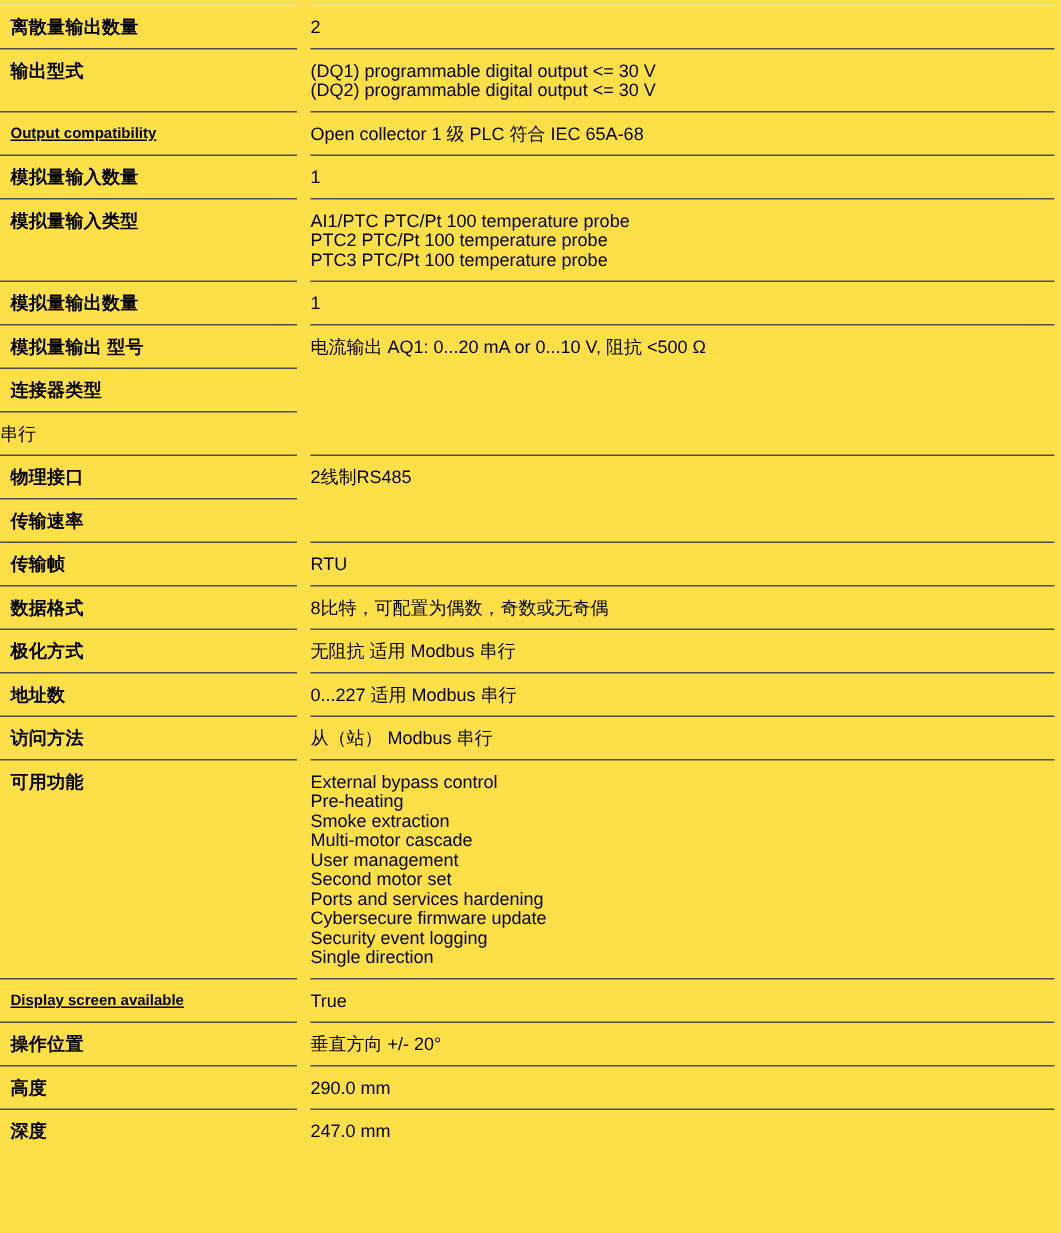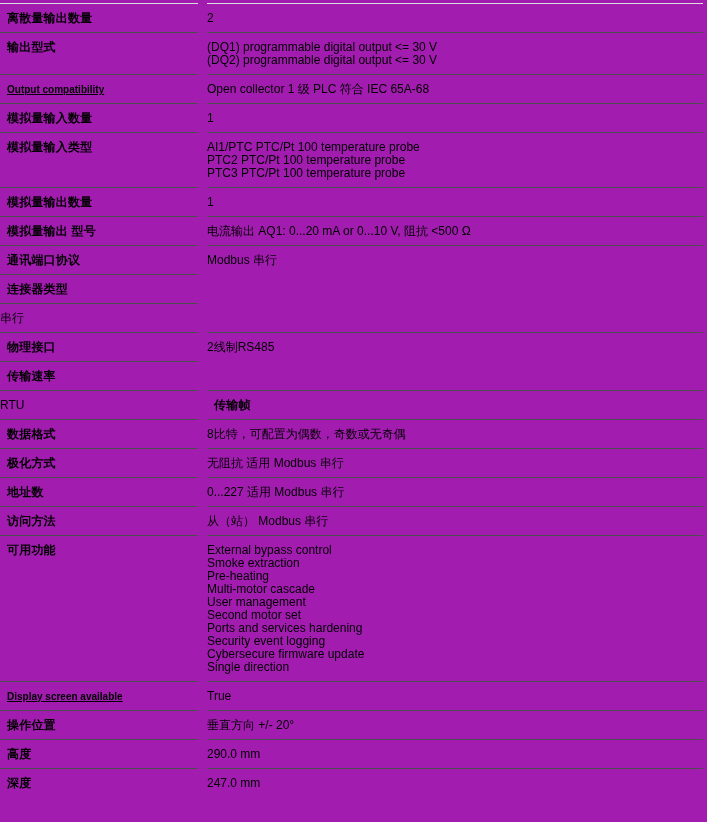--- a/index.html
+++ b/index.html
@@ -6,21 +6,21 @@
     margin: 0;
     padding: 0;
     background: #ffffff;
     width: 707px;
     height: 822px;
     overflow: hidden;
   }
   .page {
     width: 707px;
     height: 822px;
-    background: #a21caf;
+    background: #fde047;
     box-sizing: border-box;
     padding-top: 3px;
     font-family: "Liberation Sans", sans-serif;
     color: #000000;
   }
   .spec-table {
     width: 100%;
   }
   .spec-row {
     display: grid;
@@ -101,47 +101,41 @@
           <div class="value-line">1</div>
         </div>
       </div>
       <div class="spec-row">
         <div class="spec-cell label-cell">模拟量输出 型号</div>
         <div class="spec-cell value-cell">
           <div class="value-line">电流输出 AQ1: 0...20 mA or 0...10 V, 阻抗 &lt;500 Ω</div>
         </div>
       </div>
       <div class="spec-row">
-        <div class="spec-cell label-cell">通讯端口协议</div>
-        <div class="spec-cell value-cell">
-          <div class="value-line">Modbus 串行</div>
-        </div>
-      </div>
-      <div class="spec-row">
         <div class="spec-cell label-cell">连接器类型</div>
       </div>
       <div class="spec-row">
         <div class="spec-cell value-cell">
           <div class="value-line">串行</div>
         </div>
       </div>
       <div class="spec-row">
         <div class="spec-cell label-cell">物理接口</div>
         <div class="spec-cell value-cell">
           <div class="value-line">2线制RS485</div>
         </div>
       </div>
       <div class="spec-row">
         <div class="spec-cell label-cell">传输速率</div>
       </div>
       <div class="spec-row">
+        <div class="spec-cell label-cell">传输帧</div>
         <div class="spec-cell value-cell">
           <div class="value-line">RTU</div>
         </div>
-        <div class="spec-cell label-cell">传输帧</div>
       </div>
       <div class="spec-row">
         <div class="spec-cell label-cell">数据格式</div>
         <div class="spec-cell value-cell">
           <div class="value-line">8比特，可配置为偶数，奇数或无奇偶</div>
         </div>
       </div>
       <div class="spec-row">
         <div class="spec-cell label-cell">极化方式</div>
         <div class="spec-cell value-cell">
@@ -157,28 +151,28 @@
       <div class="spec-row">
         <div class="spec-cell label-cell">访问方法</div>
         <div class="spec-cell value-cell">
           <div class="value-line">从（站） Modbus 串行</div>
         </div>
       </div>
       <div class="spec-row">
         <div class="spec-cell label-cell">可用功能</div>
         <div class="spec-cell value-cell">
           <div class="value-line">External bypass control</div>
+          <div class="value-line">Pre-heating</div>
           <div class="value-line">Smoke extraction</div>
-          <div class="value-line">Pre-heating</div>
           <div class="value-line">Multi-motor cascade</div>
           <div class="value-line">User management</div>
           <div class="value-line">Second motor set</div>
           <div class="value-line">Ports and services hardening</div>
+          <div class="value-line">Cybersecure firmware update</div>
           <div class="value-line">Security event logging</div>
-          <div class="value-line">Cybersecure firmware update</div>
           <div class="value-line">Single direction</div>
         </div>
       </div>
       <div class="spec-row header-row">
         <div class="spec-cell label-cell">Display screen available</div>
         <div class="spec-cell value-cell">
           <div class="value-line">True</div>
         </div>
       </div>
       <div class="spec-row">

